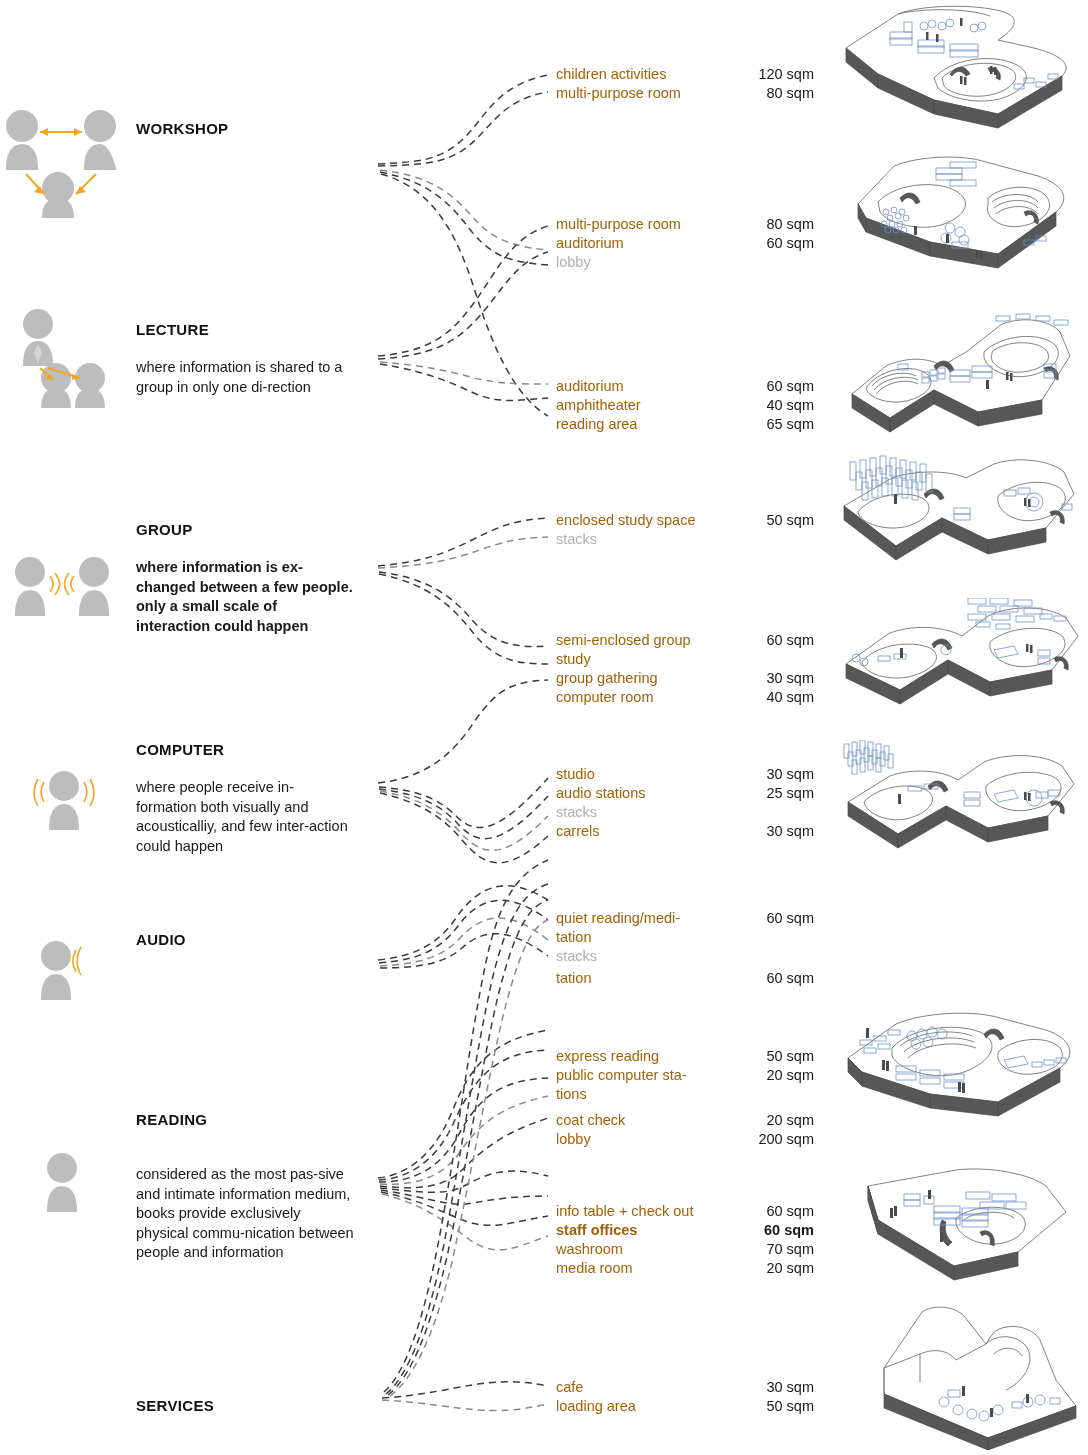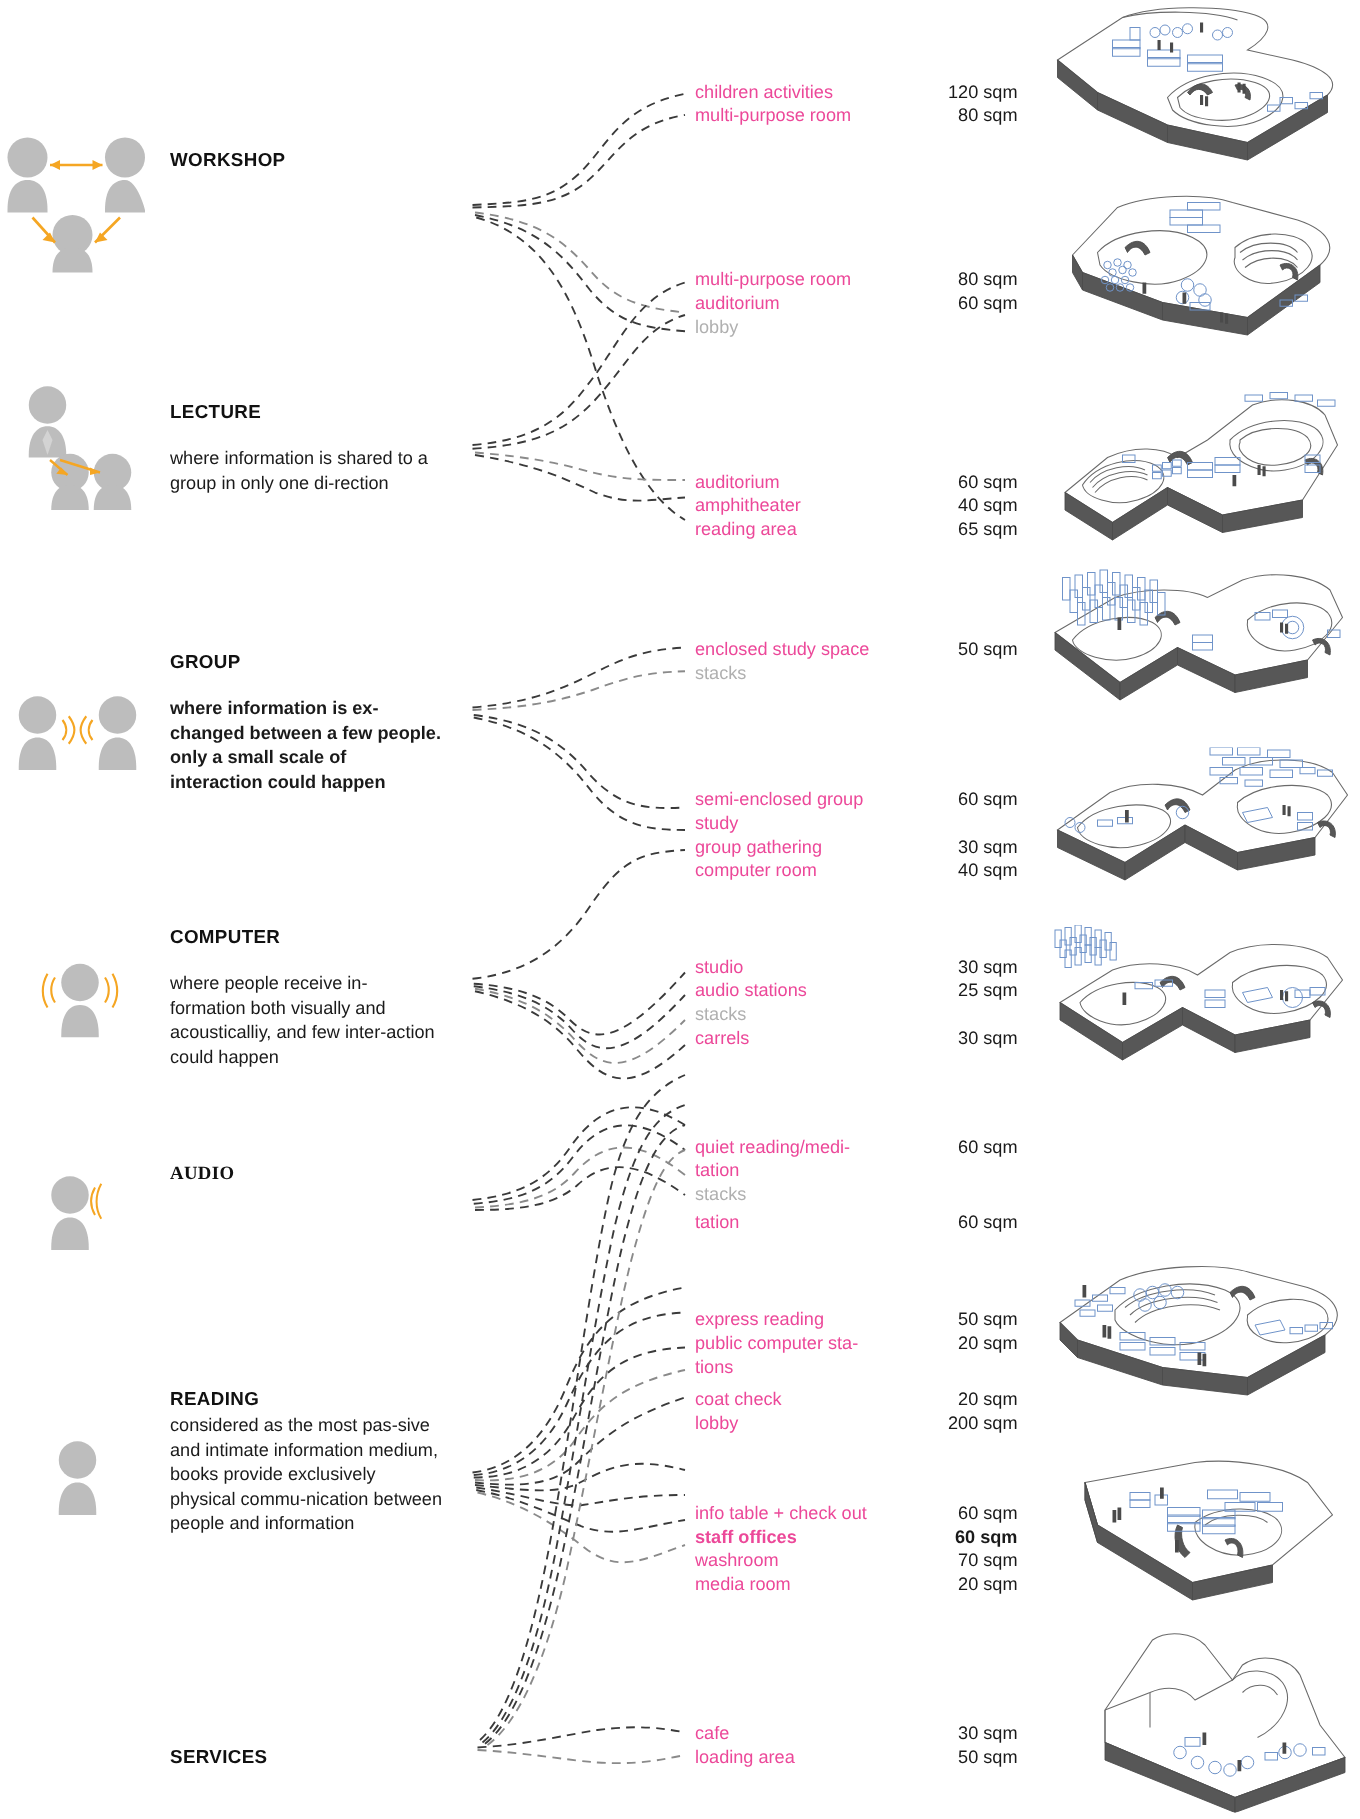--- a/index.html
+++ b/index.html
@@ -17,21 +17,21 @@
   }
   .cat-desc{
     font-size:14.5px;line-height:19.5px;color:#1a1a1a;width:218px;
   }
   .cat-text{position:absolute;left:136px;}
 
   
   .room-row{position:absolute;left:556px;width:258px;height:20px;}
   .room-name{
     position:absolute;left:0;top:0;font-size:14.5px;line-height:20px;
-    color:#ec4899;white-space:nowrap;
+    color:#a16207;white-space:nowrap;
   }
   .room-name.muted{color:#b0b0b0;}
   .room-area{
     position:absolute;right:0;top:0;font-size:14.5px;line-height:20px;
     color:#1a1a1a;text-align:right;white-space:nowrap;
   }
 
   
   svg.layer{position:absolute;left:0;top:0;width:1088px;height:1455px;
             pointer-events:none;}
@@ -207,27 +207,27 @@
 <div class="cat-text" style="top:522px;">
   <div class="cat-title">GROUP</div>
   <div class="cat-desc" style="margin-top:21px;font-weight:bold;">where information is ex-changed between a few people. only a small scale of interaction could happen</div>
 </div>
 
 <div class="cat-text" style="top:742px;">
   <div class="cat-title">COMPUTER</div>
   <div class="cat-desc" style="margin-top:21px;">where people receive in-formation both visually and acousticalliy, and few inter-action could happen</div>
 </div>
 
-<div class="cat-text" style="top:932px;font-family:Liberation Serif, serif;">
+<div class="cat-text" style="top:932px;">
   <div class="cat-title">AUDIO</div>
 </div>
 
 <div class="cat-text" style="top:1112px;">
   <div class="cat-title">READING</div>
-  <div class="cat-desc" style="margin-top:5px;">considered as the most pas-sive and intimate information medium, books provide exclusively physical commu-nication between people and information</div>
+  <div class="cat-desc" style="margin-top:38px;">considered as the most pas-sive and intimate information medium, books provide exclusively physical commu-nication between people and information</div>
 </div>
 
 <div class="cat-text" style="top:1398px;">
   <div class="cat-title">SERVICES</div>
 </div>
 
 <div class="room-row" style="top:64px;">
   <span class="room-name">children activities</span>
   <span class="room-area">120 sqm</span>
 </div>

